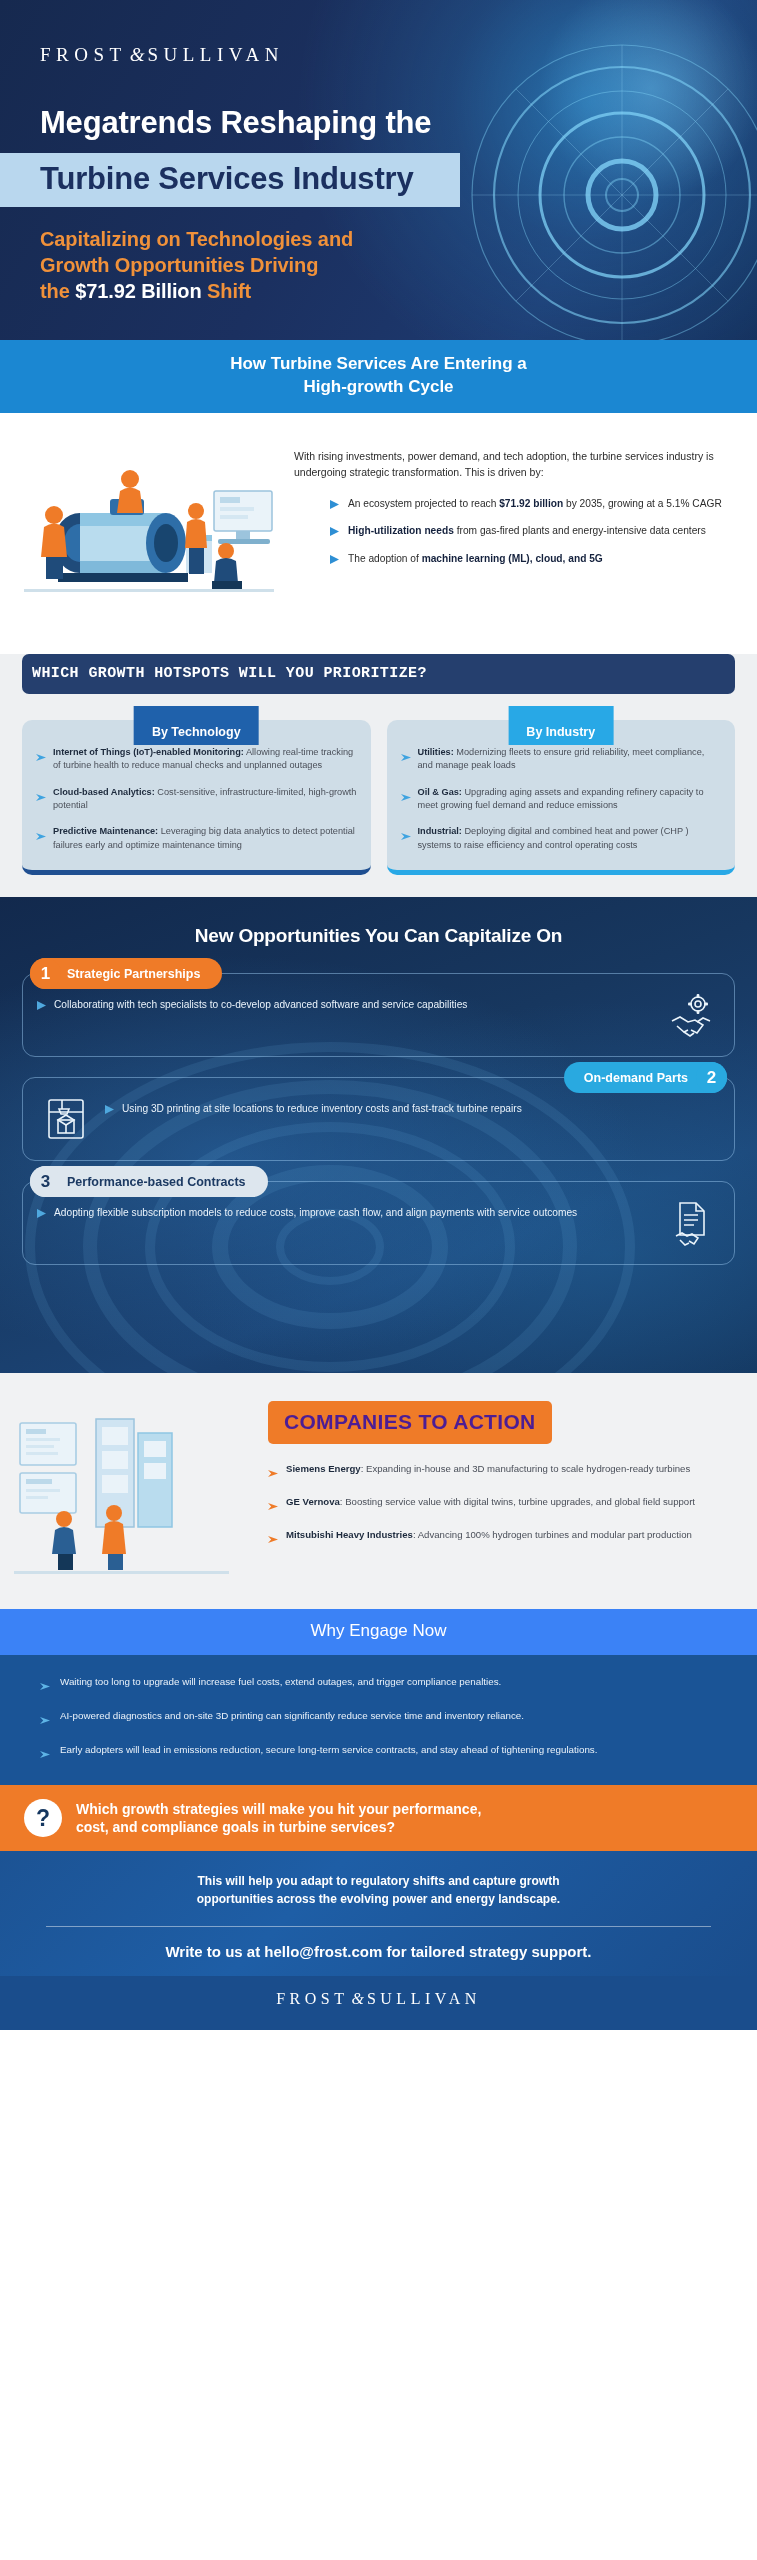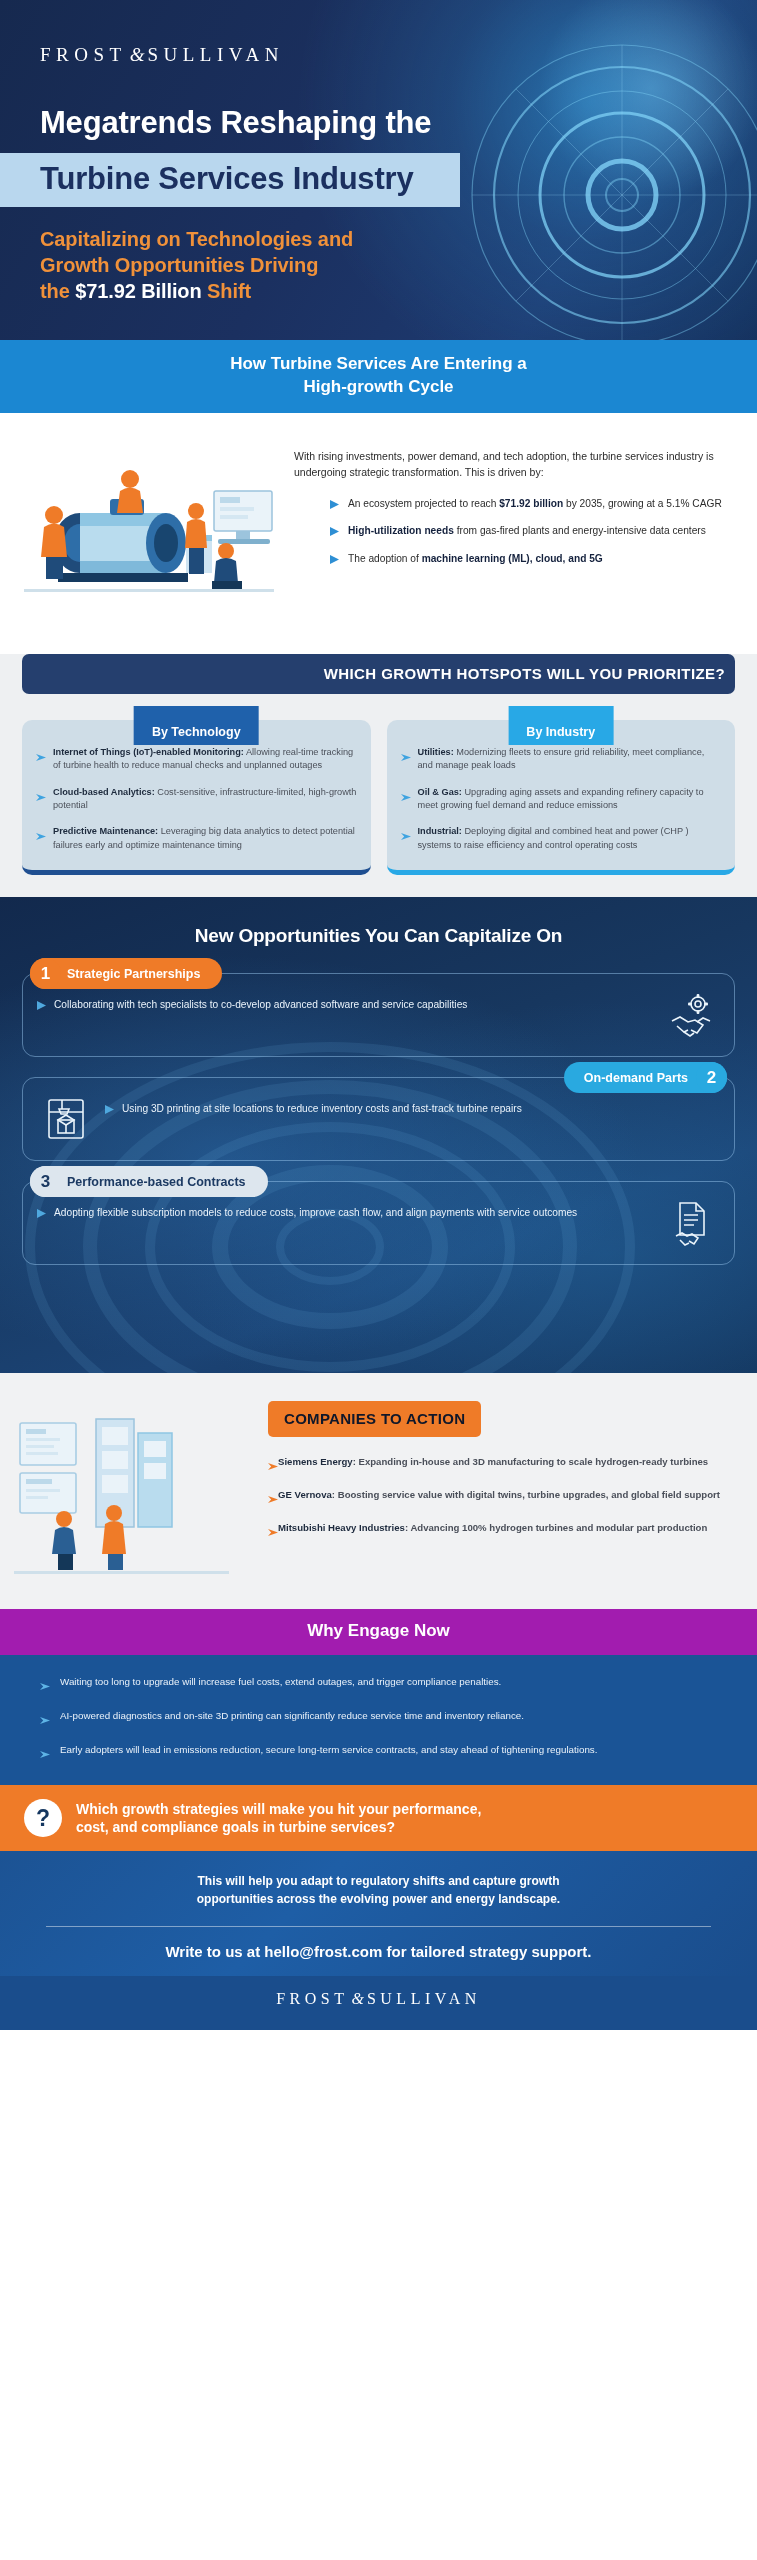--- a/index.html
+++ b/index.html
@@ -98,24 +98,25 @@
   .intro-item b { color:#14213d; }
 
   
   .hotspots { background:#eef0f2; padding:0 0 22px; }
   .hot-head {
     background:#253f6e;
     color:#fff;
     font-size:15px;
     font-weight:bold;
     letter-spacing:.4px;
-    text-align:right;
+    text-align:left;
     padding:11px 10px 12px;
     border-radius:7px;
     margin:0 22px;
+    font-family:Liberation Mono, monospace;
   }
   .hot-cols { display:flex; gap:16px; padding:26px 22px 0; }
   .hot-card {
     flex:1;
     background:#cfdde7;
     border-radius:10px;
     padding:26px 14px 14px;
     position:relative;
   }
   .hot-card.tech { border-bottom:5px solid #1f4f91; }
@@ -207,35 +208,35 @@
   .qbar.blue .qmark { background:#f0913a; color:#14365f; }
   .qbar.orange .qmark { background:#ffffff; color:#14365f; }
   .qbar p { color:#fff; font-size:14px; font-weight:bold; line-height:1.32; }
 
   
   .companies { background:#f1f2f3; display:flex; padding:22px 22px 20px 10px; gap:8px; }
   .comp-illus { flex:0 0 250px; min-height:190px; position:relative; }
   .comp-copy { flex:1; padding-top:6px; }
   .comp-head {
     display:inline-block;
-    background:#ef7b28; color:#0f172a;
-    font-size:15px; font-weight:bold; letter-spacing:.3px;
+    background:#ef7b28; color:#4c1d95;
+    font-size:21px; font-weight:bold; letter-spacing:.3px;
     padding:9px 16px 10px;
     border-radius:5px;
     margin-bottom:18px;
   }
-  .comp-item { display:flex; margin-bottom:13px;font-weight:bold; }
+  .comp-item { display:flex; gap:8px; margin-bottom:13px; }
   .comp-item p { font-size:9.6px; line-height:1.45; color:#4a4f59; }
   .comp-item b { color:#1d2a3d; }
   .tri-o { flex:0 0 10px; margin-top:2px; }
 
   
   .why-head {
-    background:#a21caf; color:#fff; text-align:center;
-    font-size:17px; font-weight:bold;
+    background:#3b82f6; color:#fff; text-align:center;
+    font-size:17px; font-weight:normal;
     padding:12px 10px 14px;
   }
   .why-body { background:#1a5496; padding:20px 40px 22px; }
   .why-item { display:flex; gap:10px; margin-bottom:14px; }
   .why-item:last-child { margin-bottom:0; }
   .why-item p { color:#eaf2fa; font-size:9.8px; line-height:1.5; }
   .tri-w { flex:0 0 10px; margin-top:2px; }
 
   
   .closing {

